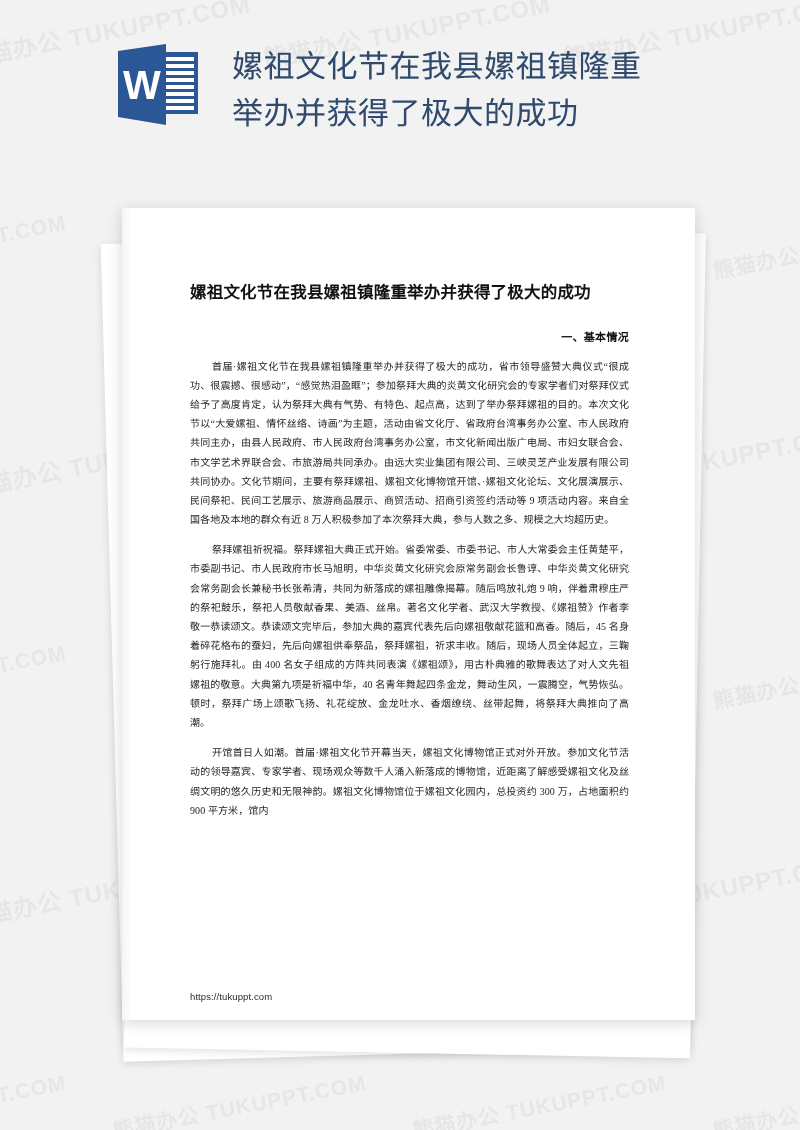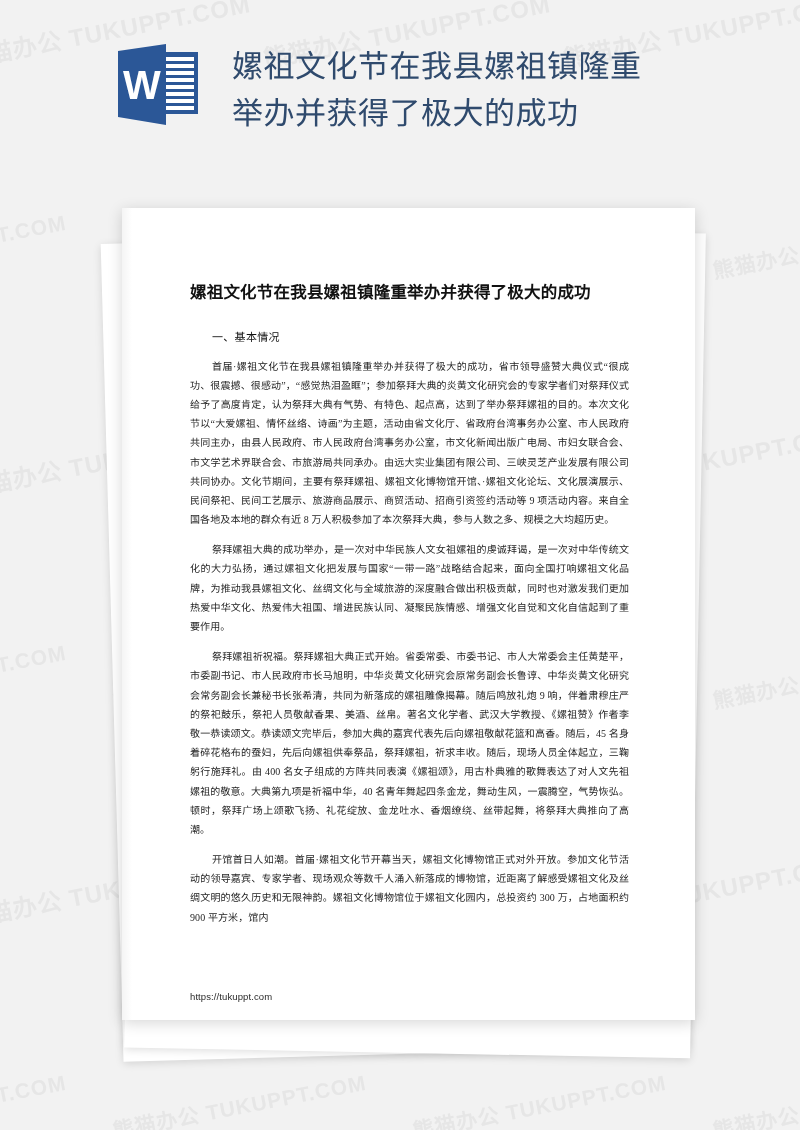--- a/index.html
+++ b/index.html
@@ -124,25 +124,26 @@
   .doc-title {
     font-size: 16.5px;
     line-height: 1.55;
     font-weight: 700;
     color: #111;
     margin: 0 0 22px 0;
     letter-spacing: 0.2px;
   }
   .doc-section {
     font-size: 11px;
-    font-weight: 400;
+    font-weight: 700;
     color: #111;
     margin: 0 0 13px 0;
     text-indent: 22px;
     letter-spacing: 0.3px;
+    text-align: right;
   }
   .doc-p {
     font-size: 10px;
     line-height: 1.92;
     text-align: justify;
     text-justify: inter-ideograph;
     margin: 0 0 11px 0;
     text-indent: 22px;
     color: #1f1f1f;
     letter-spacing: 0.1px;
@@ -204,21 +205,20 @@
     <div class="edge-shade-left"></div>
 
     <div class="doc-body">
 
       <h1 class="doc-title">嫘祖文化节在我县嫘祖镇隆重举办并获得了极大的成功</h1>
 
       <p class="doc-section">一、基本情况</p>
 
       <p class="doc-p">首届·嫘祖文化节在我县嫘祖镇隆重举办并获得了极大的成功，省市领导盛赞大典仪式“很成功、很震撼、很感动”，“感觉热泪盈眶”；参加祭拜大典的炎黄文化研究会的专家学者们对祭拜仪式给予了高度肯定，认为祭拜大典有气势、有特色、起点高，达到了举办祭拜嫘祖的目的。本次文化节以“大爱嫘祖、情怀丝络、诗画”为主题，活动由省文化厅、省政府台湾事务办公室、市人民政府共同主办，由县人民政府、市人民政府台湾事务办公室，市文化新闻出版广电局、市妇女联合会、市文学艺术界联合会、市旅游局共同承办。由远大实业集团有限公司、三峡灵芝产业发展有限公司共同协办。文化节期间，主要有祭拜嫘祖、嫘祖文化博物馆开馆、·嫘祖文化论坛、文化展演展示、民间祭祀、民间工艺展示、旅游商品展示、商贸活动、招商引资签约活动等 9 项活动内容。来自全国各地及本地的群众有近 8 万人积极参加了本次祭拜大典，参与人数之多、规模之大均超历史。</p>
 
-      <p class="doc-p">祭拜嫘祖大典的成功举办，是一次对中华民族人文女祖嫘祖的虔诚拜谒，是一次对中华传统文化的大力弘扬，通过嫘祖文化把发展与国家“一带一路”战略结合起来，面向全国打响嫘祖文化品牌，为推动我县嫘祖文化、丝绸文化与全域旅游的深度融合做出积极贡献，同时也对激发我们更加热爱中华文化、热爱伟大祖国、增进民族认同、凝聚民族情感、增强文化自觉和文化自信起到了重要作用。</p>
 
       <p class="doc-p">祭拜嫘祖祈祝福。祭拜嫘祖大典正式开始。省委常委、市委书记、市人大常委会主任黄楚平，市委副书记、市人民政府市长马旭明，中华炎黄文化研究会原常务副会长鲁谆、中华炎黄文化研究会常务副会长兼秘书长张希清，共同为新落成的嫘祖雕像揭幕。随后鸣放礼炮 9 响，伴着肃穆庄严的祭祀鼓乐，祭祀人员敬献香果、美酒、丝帛。著名文化学者、武汉大学教授、《嫘祖赞》作者李敬一恭读颂文。恭读颂文完毕后，参加大典的嘉宾代表先后向嫘祖敬献花篮和高香。随后，45 名身着碎花格布的蚕妇，先后向嫘祖供奉祭品，祭拜嫘祖，祈求丰收。随后，现场人员全体起立，三鞠躬行施拜礼。由 400 名女子组成的方阵共同表演《嫘祖颂》，用古朴典雅的歌舞表达了对人文先祖嫘祖的敬意。大典第九项是祈福中华，40 名青年舞起四条金龙，舞动生风，一震腾空，气势恢弘。顿时，祭拜广场上颂歌飞扬、礼花绽放、金龙吐水、香烟缭绕、丝带起舞，将祭拜大典推向了高潮。</p>
 
       <p class="doc-p">开馆首日人如潮。首届·嫘祖文化节开幕当天，嫘祖文化博物馆正式对外开放。参加文化节活动的领导嘉宾、专家学者、现场观众等数千人涌入新落成的博物馆，近距离了解感受嫘祖文化及丝绸文明的悠久历史和无限神韵。嫘祖文化博物馆位于嫘祖文化园内，总投资约 300 万，占地面积约 900 平方米，馆内</p>
 
     </div>
 
     <div class="doc-footer-url">https://tukuppt.com</div>
   </div>
 

